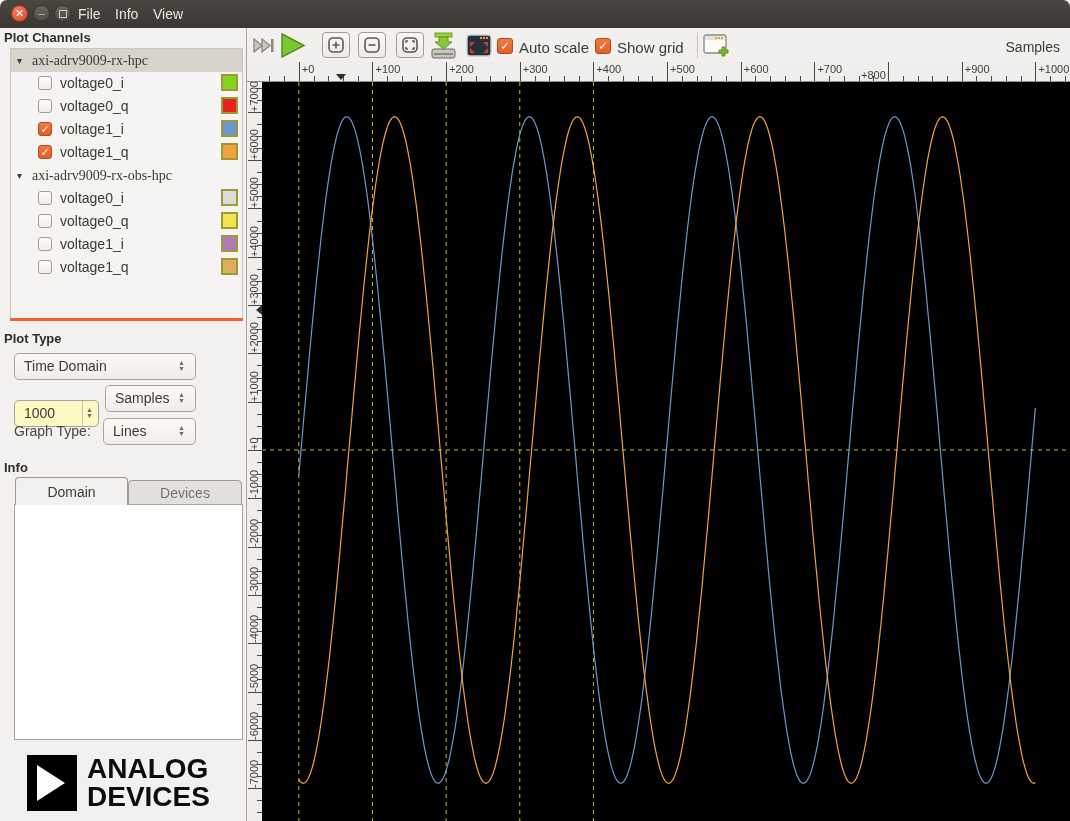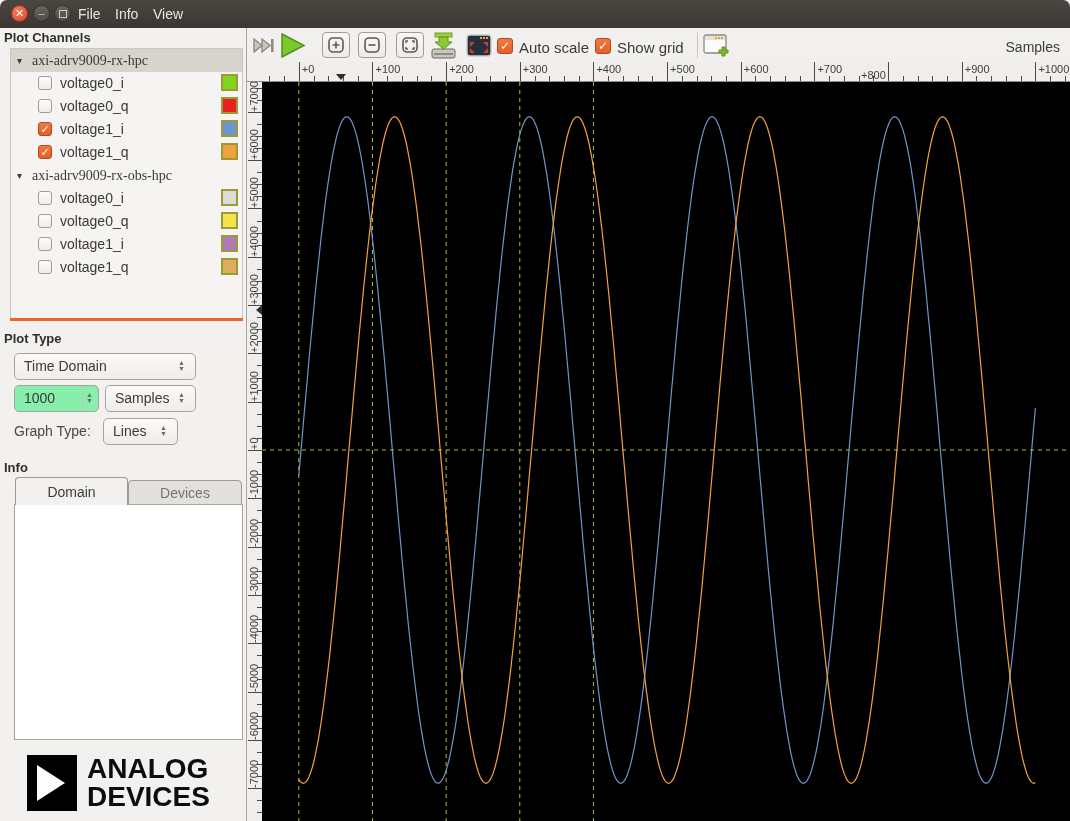--- a/index.html
+++ b/index.html
@@ -35,21 +35,21 @@
     box-sizing:border-box;background:linear-gradient(#fdfcfb,#efedea);border:1px solid #a19d96;}
   .cb.checked{background:linear-gradient(#f07a43,#e55f26);border:1px solid #b04a1a;
     color:#fff;font-size:11px;font-weight:bold;line-height:12px;text-align:center;}
   .swatch{position:absolute;right:4px;top:2px;width:17px;height:17px;
     box-sizing:border-box;border:2px solid #9c9a36;}
   .combo,.spin{position:absolute;box-sizing:border-box;height:27px;border:1px solid #a8a49d;
     border-radius:5px;background:linear-gradient(#fbfaf8,#efedea);font-size:14px;color:#3a3937;
     line-height:25px;padding-left:9px;}
   .combo .arrows,.spin .arrows{position:absolute;right:7px;top:0;height:100%;width:10px;
     font-size:7px;color:#6f6b64;line-height:6px;padding-top:6px;box-sizing:border-box;}
-  .spin{background:#86efac;}
+  .spin{background:#fef9c3;margin-top:15px;}
   .spin .arrows{border-left:1px solid #c6c2bb;padding-left:3px;width:16px;right:0;}
   #graph-type-label{position:absolute;left:14px;top:395px;font-size:14px;color:#4a4844;}
   .tab{position:absolute;box-sizing:border-box;text-align:center;font-size:14px;
     border:1px solid #9e9a93;border-radius:4px 4px 0 0;}
   .tab.active{background:#f2f1ef;border-bottom:none;color:#3c3b37;z-index:2;}
   .tab.inactive{background:#e2e0dc;color:#78746d;}
   #info-box{position:absolute;left:14px;top:476px;width:229px;height:236px;background:#fff;
     border:1px solid #a6a29b;box-sizing:border-box;z-index:1;}
   
   #logo-square{position:absolute;left:27px;top:727px;width:50px;height:56px;background:#000;}
@@ -160,21 +160,21 @@
   </div>
   <div class="spin" style="left:14px;top:357px;width:85px">
     <span>1000</span>
     <span class="arrows">▲<br>▼</span>
   </div>
   <div class="combo" style="left:105px;top:357px;width:91px">
     <span>Samples</span>
     <span class="arrows">▲<br>▼</span>
   </div>
   <div id="graph-type-label">Graph Type:</div>
-  <div class="combo" style="left:103px;top:390px;width:75px">
+  <div class="combo" style="left:103px;top:390px;width:93px">
     <span>Lines</span>
     <span class="arrows">▲<br>▼</span>
   </div>
 
   <div class="panel-title" style="top:432px">Info</div>
   <div class="tab active" style="left:15px;top:449px;width:113px;height:28px;line-height:28px">Domain</div>
   <div class="tab inactive" style="left:128px;top:452px;width:114px;height:25px;line-height:24px">Devices</div>
   <div id="info-box"></div>
 
   <div id="logo-square">

